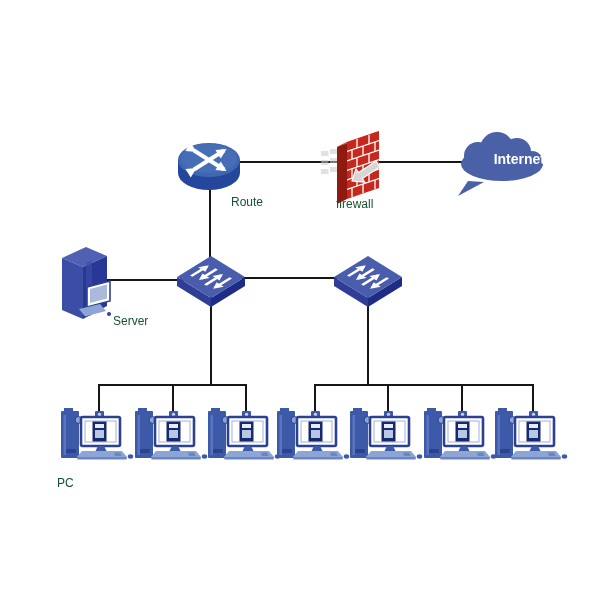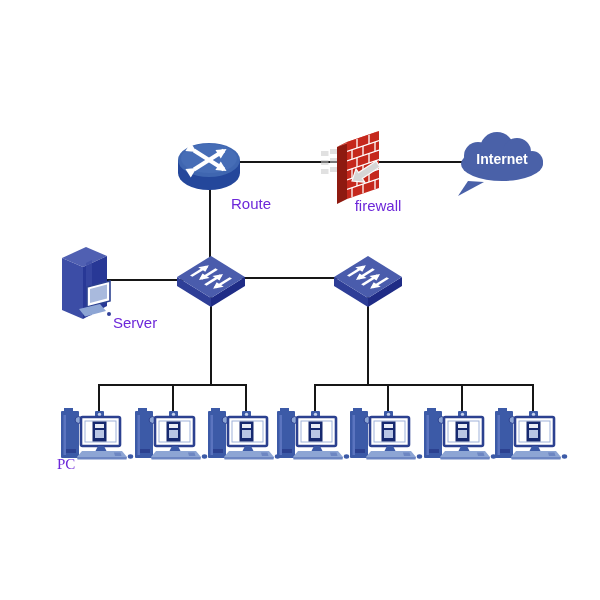--- a/index.html
+++ b/index.html
@@ -1,20 +1,20 @@
 <!DOCTYPE html>
 <html><head>
 <meta charset="utf-8">
 <style>
   html,body { margin:0; padding:0; background:#ffffff; }
   .stage { position:relative; width:600px; height:600px; background:#ffffff; overflow:hidden;
            font-family:"Liberation Sans", sans-serif; }
   svg { position:absolute; left:0; top:0; }
-  .lbl { position:absolute; font-size:15px; color:#6d28d9; white-space:nowrap; }
-  .lbl-internet { color:#ffffff; font-weight:bold; font-size:14px; text-align:center; }
+  .lbl { position:absolute; font-size:12px; color:#14532d; white-space:nowrap; }
+  .lbl-internet { color:#ffffff; font-weight:bold; font-size:14px; text-align:right; }
 </style>
 </head>
 <body>
 
 <div class="stage">
 
 <svg width="600" height="600" viewBox="0 0 600 600">
   <defs>
     <marker id="aw" markerUnits="userSpaceOnUse" markerWidth="12" markerHeight="12" refX="8" refY="6" orient="auto">
       <path d="M1,1 L11,6 L1,11 Z" fill="#ffffff"></path>
@@ -159,18 +159,18 @@
     <use href="#pc-sym" x="132" y="406"></use>
     <use href="#pc-sym" x="205" y="406"></use>
     <use href="#pc-sym" x="274" y="406"></use>
     <use href="#pc-sym" x="347" y="406"></use>
     <use href="#pc-sym" x="421" y="406"></use>
     <use href="#pc-sym" x="492" y="406"></use>
   </g>
 </svg>
 
   <div class="lbl" style="left:231px;top:195px;">Route</div>
-  <div class="lbl" style="left:352px;top:197px;width:52px;text-align:center;">firewall</div>
+  <div class="lbl" style="left:336px;top:197px;width:52px;">firewall</div>
   <div class="lbl lbl-internet" style="left:459px;top:151px;width:86px;">Internet</div>
   <div class="lbl" style="left:113px;top:314px;">Server</div>
-  <div class="lbl" style="left:57px;top:456px;font-family:Liberation Serif, serif;">PC</div>
+  <div class="lbl" style="left:57px;top:476px;">PC</div>
 
 </div>
 
 </body></html>

